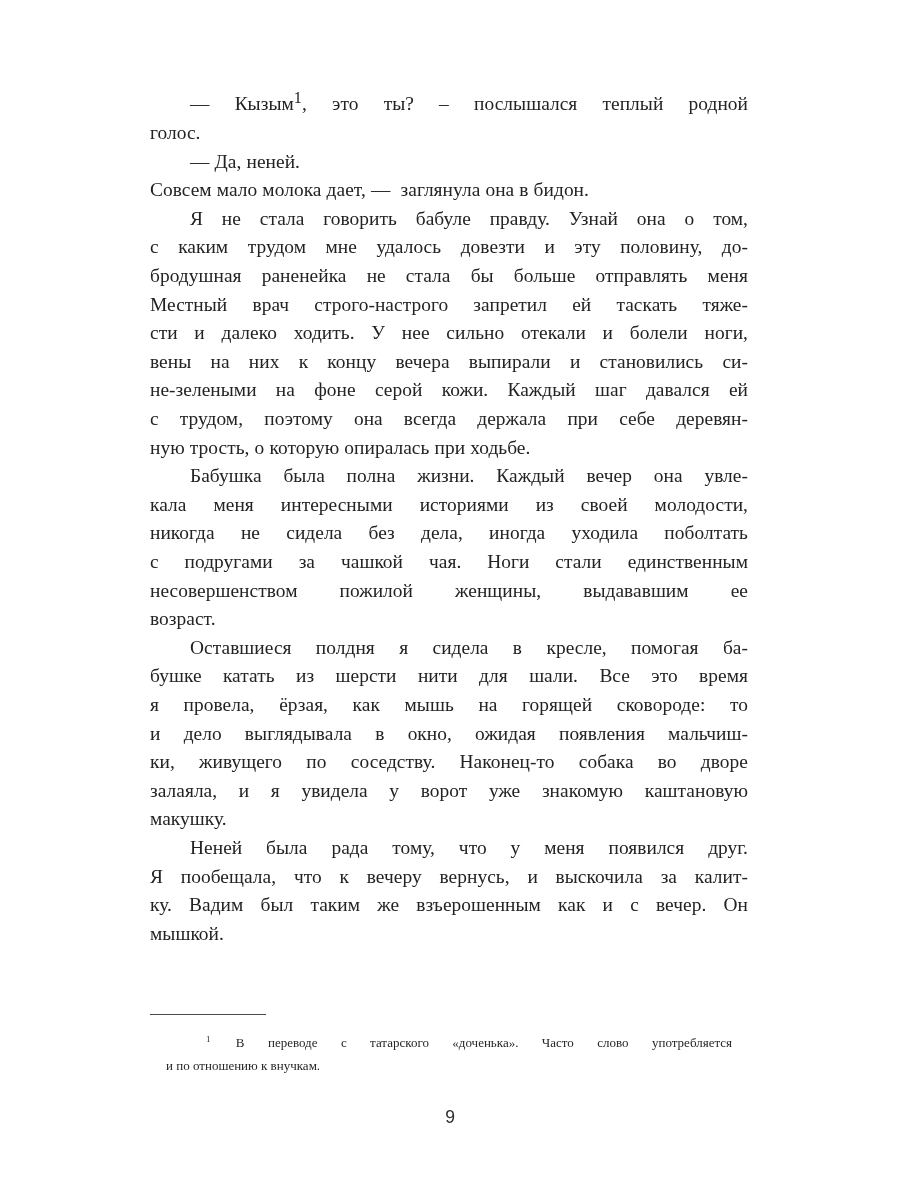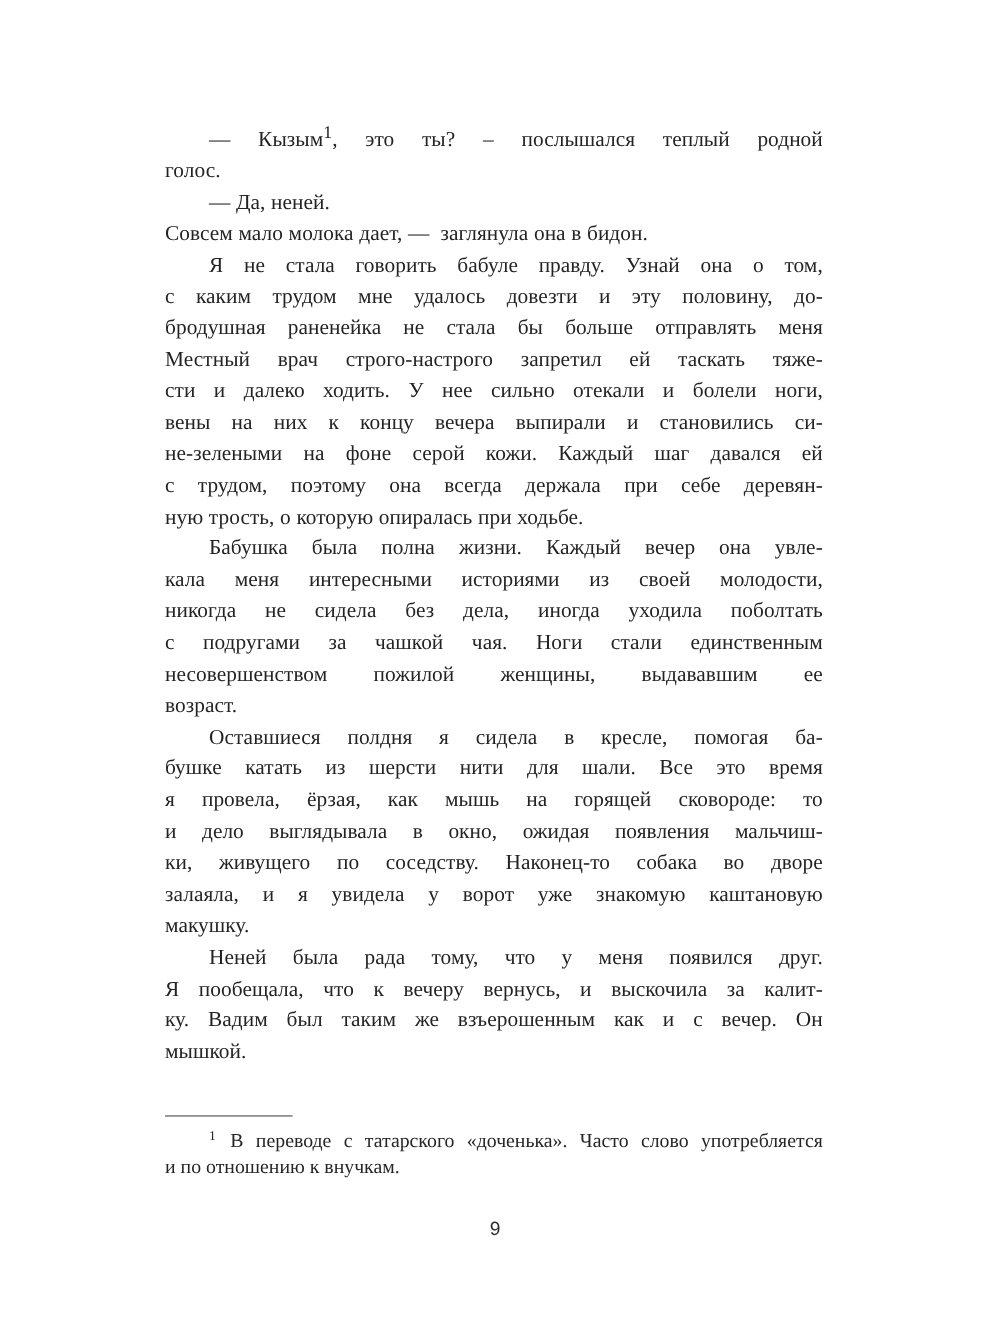--- a/index.html
+++ b/index.html
@@ -18,21 +18,21 @@
     overflow: hidden;
     font-family: "Liberation Serif", "DejaVu Serif", serif;
     color: #232323;
     -webkit-font-smoothing: antialiased;
   }
 
   
   .textblock {
     position: absolute;
     left: 150px;
-    top: 107px;
+    top: 84px;
     width: 598px;
   }
 
   .para {
     margin: 0;
     font-size: 19.4px;
     line-height: 28.6px;
     text-align: justify;
     text-align-last: left;
     letter-spacing: 0.05px;
@@ -67,22 +67,22 @@
   }
 
   .footnote-rule {
     width: 116px;
     height: 0;
     border-top: 1.3px solid #4a4a4a;
     margin: 0 0 11px 0;
   }
 
   .footnote {
-    margin: 0;
-    font-size: 18px;
+    margin: 16px;
+    font-size: 13px;
     line-height: 23px;
     text-align: justify;
     text-align-last: left;
     color: #262626;
   }
 
   .footnote .ln {
     text-align-last: justify;
   }
   .footnote .ln.last {

